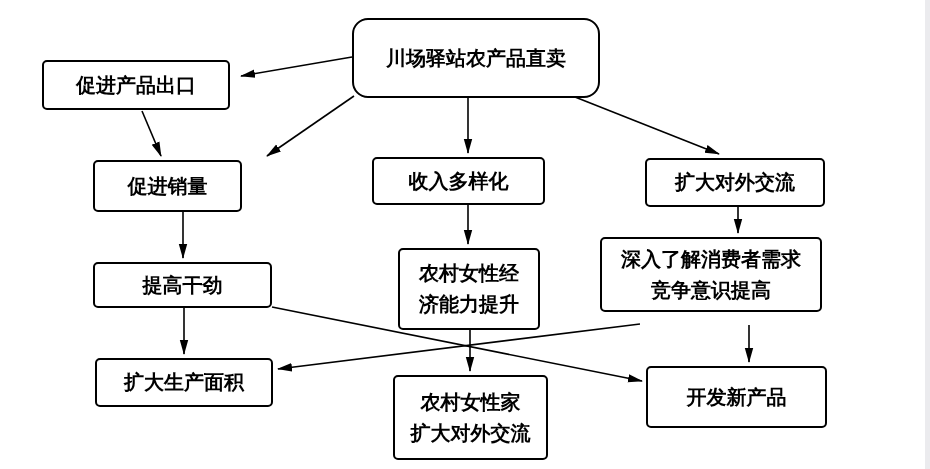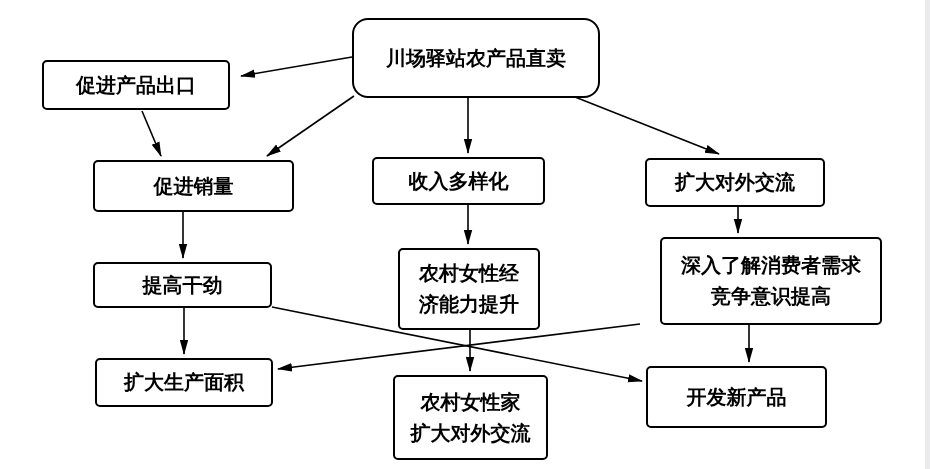--- a/index.html
+++ b/index.html
@@ -80,42 +80,42 @@
   </svg>
 
   <div class="node" style="left:352px; top:18px; width:248px; height:80px; border-radius:16px;">
     <span class="node-label">川场驿站农产品直卖</span>
   </div>
 
   <div class="node" style="left:42px; top:60px; width:188px; height:50px;">
     <span class="node-label">促进产品出口</span>
   </div>
 
-  <div class="node" style="left:93px; top:160px; width:201px; height:52px;">
+  <div class="node" style="left:93px; top:160px; width:149px; height:52px;">
     <span class="node-label">促进销量</span>
   </div>
 
   <div class="node" style="left:372px; top:157px; width:173px; height:48px;">
     <span class="node-label">收入多样化</span>
   </div>
 
   <div class="node" style="left:645px; top:158px; width:180px; height:49px;">
     <span class="node-label">扩大对外交流</span>
   </div>
 
   <div class="node" style="left:93px; top:262px; width:179px; height:46px;">
     <span class="node-label">提高干劲</span>
   </div>
 
   <div class="node" style="left:398px; top:248px; width:142px; height:82px;">
     <span class="node-label">农村女性经
 济能力提升</span>
   </div>
 
-  <div class="node" style="left:660px; top:237px; width:222px; height:88px;">
+  <div class="node" style="left:600px; top:237px; width:222px; height:75px;">
     <span class="node-label">深入了解消费者需求
 竞争意识提高</span>
   </div>
 
   <div class="node" style="left:95px; top:358px; width:178px; height:49px;">
     <span class="node-label">扩大生产面积</span>
   </div>
 
   <div class="node" style="left:393px; top:375px; width:155px; height:85px;">
     <span class="node-label">农村女性家

